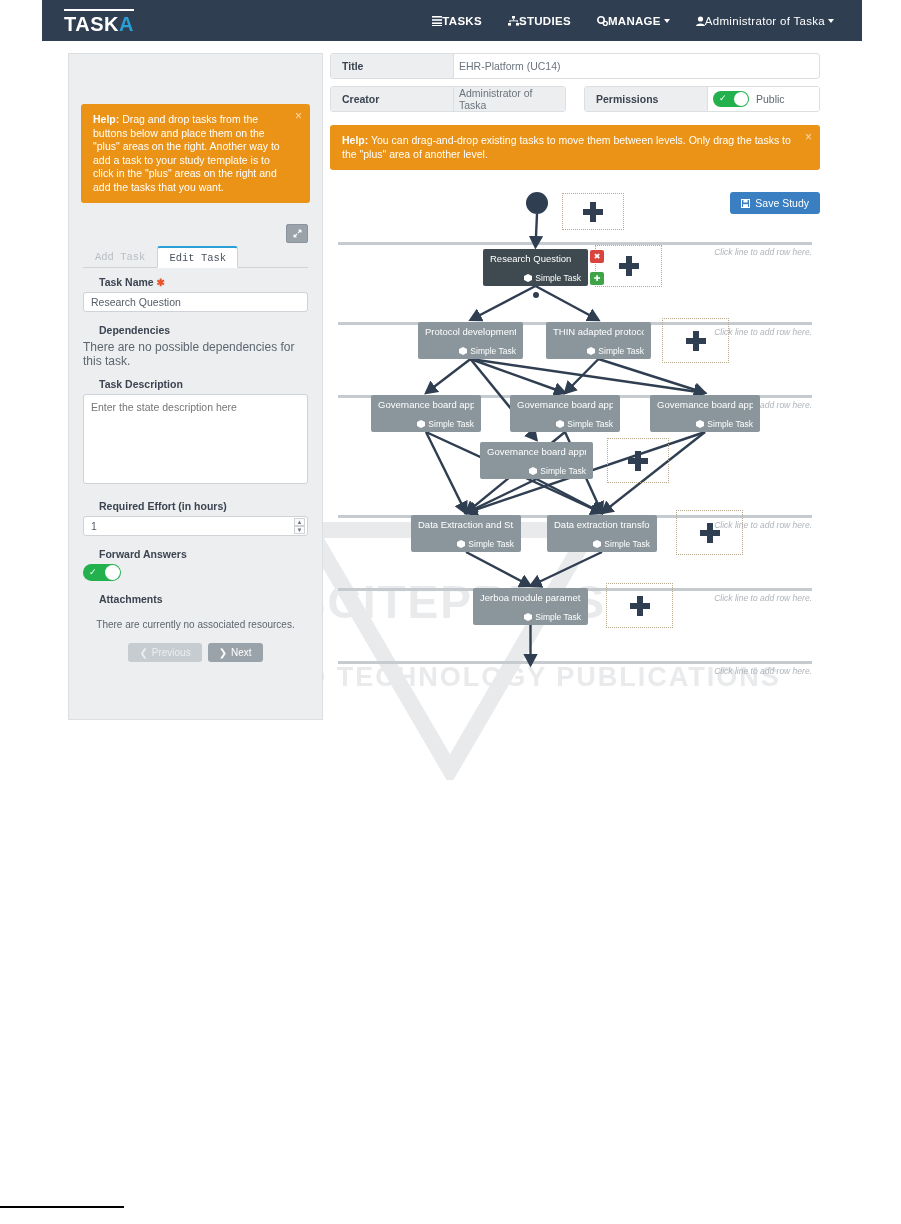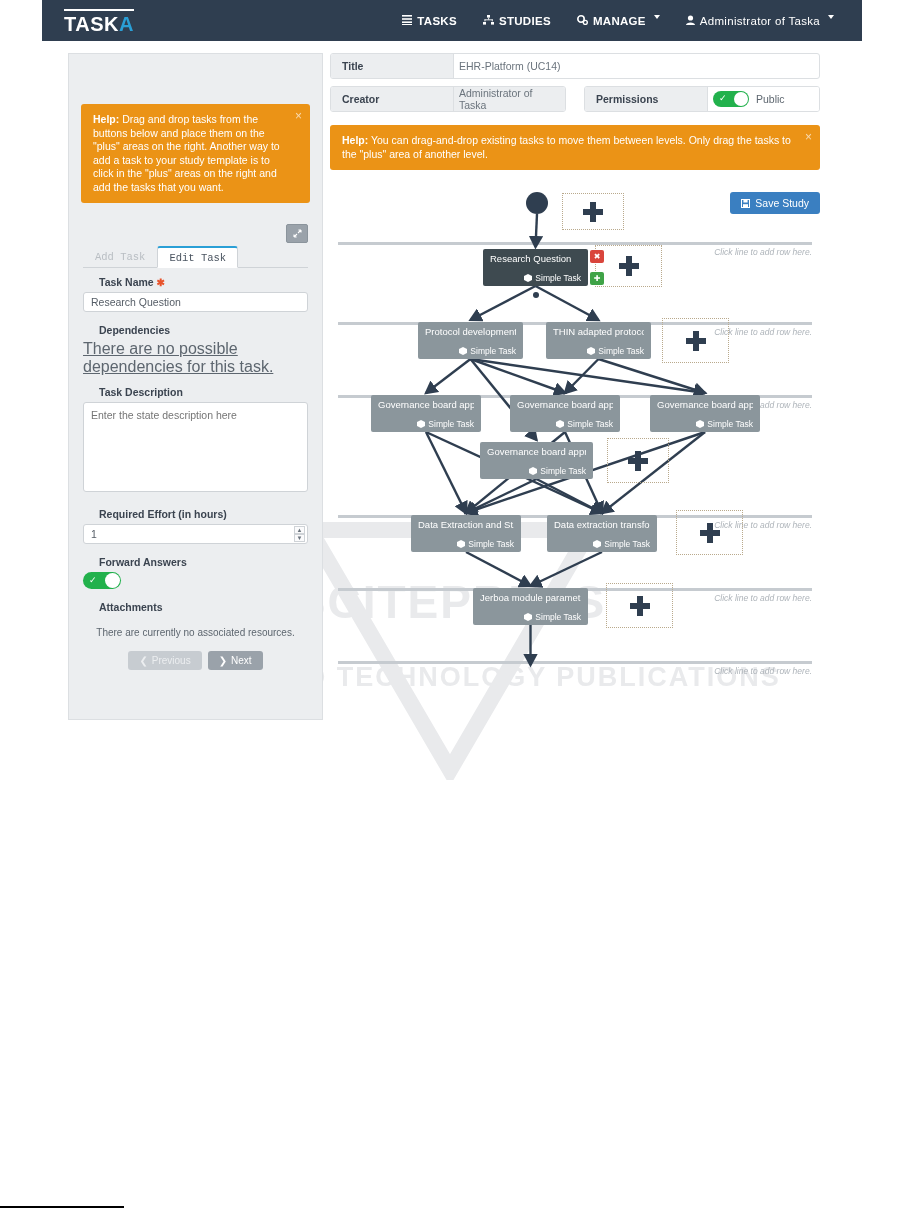--- a/index.html
+++ b/index.html
@@ -33,21 +33,21 @@
     color:#ffffff;font-weight:bold;font-size:20px;letter-spacing:.5px;
     border-top:2px solid #ffffff;padding-top:2px;
   }
   .brand .a-accent{color:#2a9fd6;}
   .nav-right{
     position:absolute;right:28px;top:0;height:41px;
     display:flex;align-items:center;gap:26px;
   }
   .nav-item{
     color:#ffffff;font-size:11.5px;font-weight:bold;letter-spacing:.3px;
-    display:flex;align-items:flex-start;gap:5px;cursor:pointer;white-space:nowrap;
+    display:flex;align-items:center;cursor:pointer;white-space:nowrap;
   }
   .nav-item svg{display:block;}
   .caret{
     width:0;height:0;border-left:3.5px solid transparent;
     border-right:3.5px solid transparent;border-top:4px solid #ffffff;
     margin-left:3px;
   }
 
   
   .left-panel{
@@ -94,21 +94,21 @@
   .flabel{
     font-size:10.5px;font-weight:bold;color:#3b4450;margin:0 0 4px 16px;
   }
   .req{color:#e8532b;font-size:10px;}
   .finput{
     width:100%;box-sizing:border-box;height:20px;
     border:1px solid #cfd3d7;background:#ffffff;border-radius:3px;
     font-size:10.5px;color:#555d66;padding:0 7px;
     font-family:"Liberation Sans",sans-serif;
   }
-  .fstatic{font-size:16px;color:#5d666f;margin:0 0 10px 0;text-decoration:underline;}
+  .fstatic{font-size:12px;color:#5d666f;margin:0 0 10px 0;}
   .ftext{
     width:100%;box-sizing:border-box;height:90px;resize:none;
     border:1px solid #cfd3d7;background:#ffffff;border-radius:3px;
     font-size:10.5px;color:#9aa2aa;padding:6px 7px;
     font-family:"Liberation Sans",sans-serif;
   }
   .spacer12{height:12px;}
   .spinwrap{position:relative;}
   .spinner{
     position:absolute;right:3px;top:2px;width:11px;height:16px;

